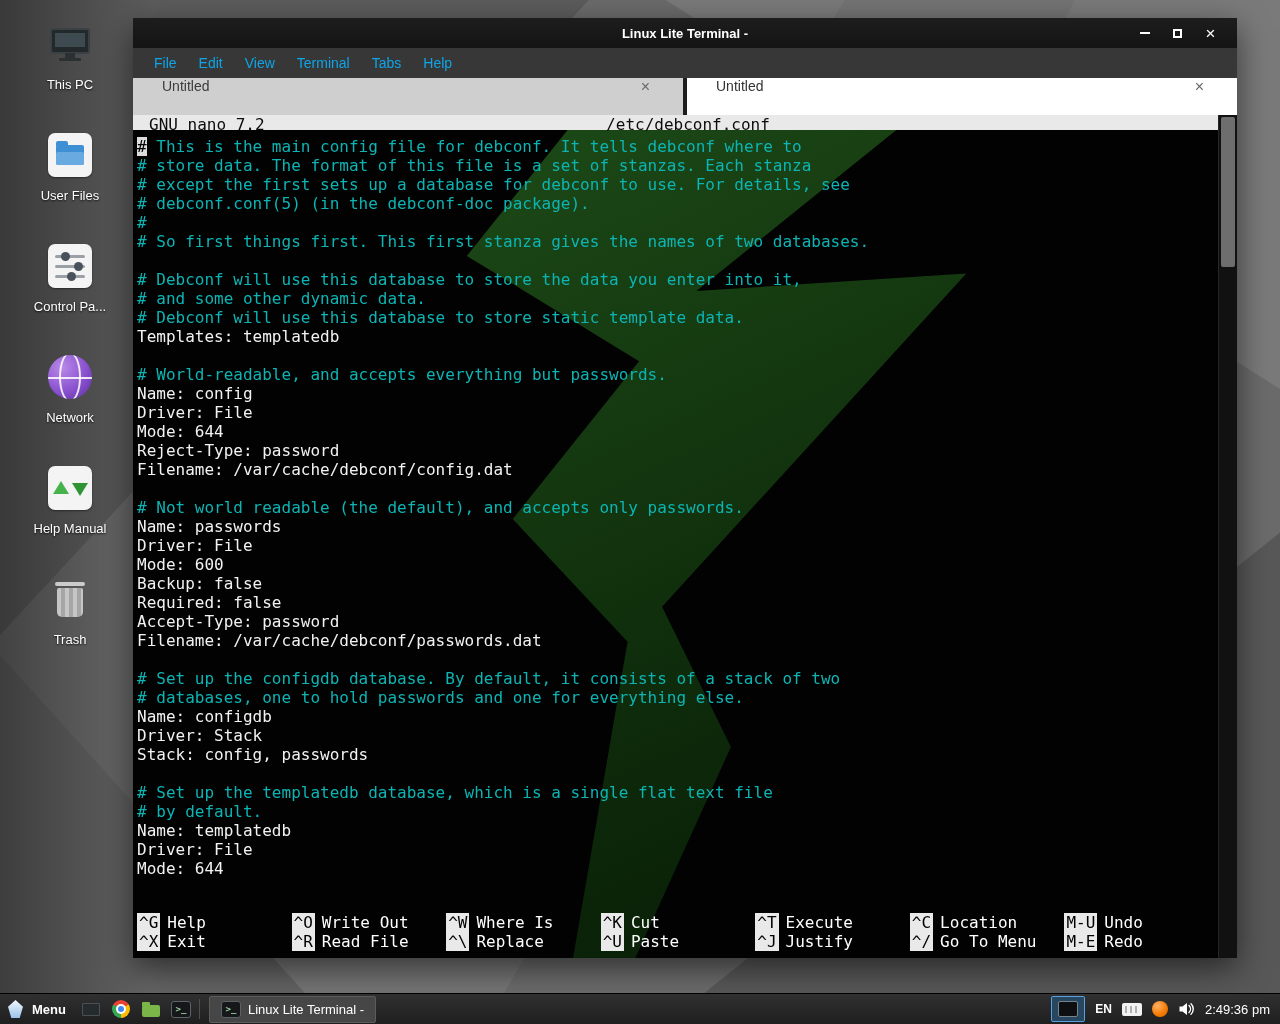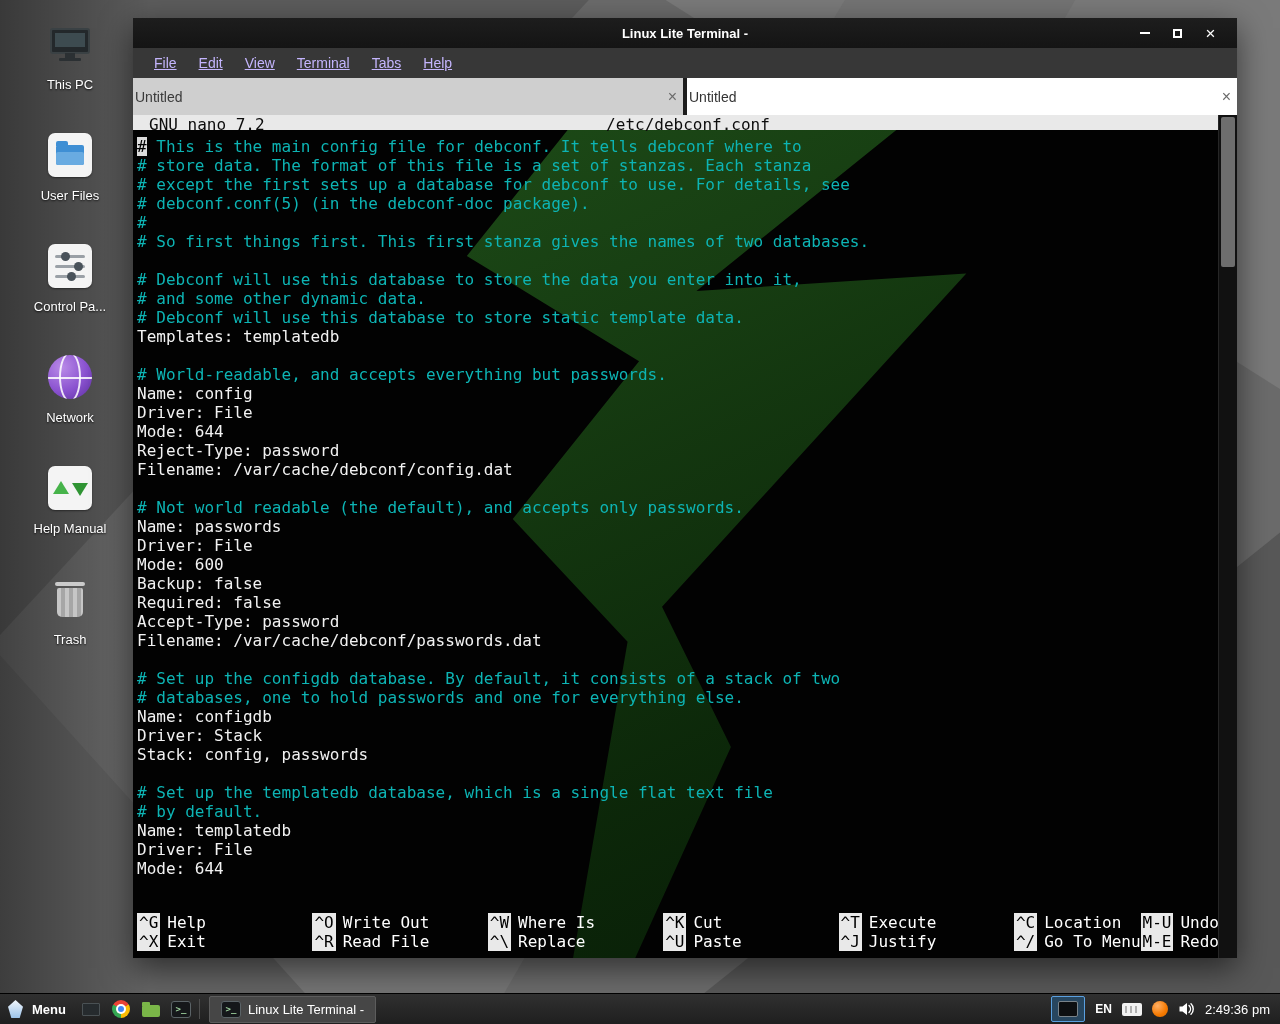--- a/index.html
+++ b/index.html
@@ -55,42 +55,42 @@
   .window{position:absolute;left:133px;top:18px;width:1104px;height:940px;display:flex;flex-direction:column;
           background:#000;box-shadow:0 10px 30px rgba(0,0,0,.55);}
   .titlebar{height:30px;background:linear-gradient(#1d1d1d,#141414);display:flex;align-items:center;position:relative;flex:0 0 auto;}
   .wtitle{position:absolute;left:0;right:0;text-align:center;color:#fff;font-size:13px;font-weight:bold;}
   .wbtns{margin-left:auto;display:flex;align-items:center;height:100%;padding-right:10px;position:relative;}
   .wbtn{width:33px;height:100%;display:grid;place-items:center;color:#fff;cursor:default;}
   .wmin{width:10px;height:2px;background:#fff;}
   .wmax{width:9px;height:9px;border:2px solid #fff;box-sizing:border-box;}
   .wclose{font-size:17px;line-height:1;}
   .menubar{height:30px;background:#373737;display:flex;align-items:center;padding-left:10px;flex:0 0 auto;}
-  .mitem{color:#c4b5fd;font-size:14px;padding:0 11px;height:100%;display:flex;align-items:center;text-decoration:underline;}
+  .mitem{color:#0ea5e9;font-size:14px;padding:0 11px;height:100%;display:flex;align-items:center;}
   .tabbar{height:37px;background:#1d1d1d;display:flex;gap:4px;flex:0 0 auto;}
-  .tab{flex:1;display:flex;align-items:center;background:#cfcfcf;color:#3a3a3a;font-size:14px;padding:0 2px;}
+  .tab{flex:1;display:flex;align-items:flex-start;background:#cfcfcf;color:#3a3a3a;font-size:14px;padding:0 29px;}
   .tab.active{background:#ffffff;color:#333;}
   .tab .tname{flex:1;text-align:left;}
   .tab .tclose{color:#6a6a6a;font-size:16px;padding:0 4px;}
 
   
   .terminal{flex:1;position:relative;background:#020202;overflow:hidden;
             font-family:"DejaVu Sans Mono","Liberation Mono",monospace;font-size:16px;}
   .wm1{position:absolute;left:24%;top:-2%;width:52%;height:104%;opacity:.92;z-index:0;
        background:linear-gradient(155deg,#20531a 0%,#173f12 35%,#0d2b0a 70%,#081e07 100%);
        clip-path:polygon(34% 0,88% 3%,52% 22%,99% 20%,46% 58%,58% 74%,40% 100%,30% 100%,40% 62%,20% 48%,42% 30%,12% 18%);}
   .nano-header{position:absolute;top:0;left:0;right:18px;height:15px;background:#e9e9e9;color:#0c0c0c;z-index:2;}
   .nh-title{position:absolute;left:16px;line-height:20px;}
   .nh-file{position:absolute;left:50%;transform:translateX(-50%);line-height:20px;margin-left:12px;}
   .tlines{position:absolute;top:22px;left:4px;right:18px;z-index:1;}
   .tl{height:19px;line-height:19px;white-space:pre;color:#f2f2f2;}
   .tl.c{color:#0db4b4;}
   .cur{background:#dcdcdc;color:#000;}
   .shorts{position:absolute;left:4px;right:18px;bottom:7px;display:grid;z-index:1;
-          grid-template-columns:repeat(5,1fr);grid-template-rows:19px 19px;grid-auto-flow:column;}
+          grid-template-columns:repeat(7,1fr);grid-template-rows:19px 19px;grid-auto-flow:column;}
   .sc{white-space:nowrap;line-height:19px;}
   .sc .key{background:#e9e9e9;color:#000;padding:0 2px;margin-right:7px;}
   .sc .sl{color:#fff;}
   .scroll{position:absolute;top:0;bottom:0;right:0;width:18px;background:#111;border-left:1px solid #262626;z-index:2;}
   .thumb{position:absolute;top:2px;left:2px;right:2px;height:150px;background:#6e6e6e;border-radius:2px;}
 
   
   .taskbar{position:absolute;left:0;bottom:0;width:1280px;height:31px;display:flex;align-items:center;
            background:linear-gradient(#303030,#1f1f1f);border-top:1px solid #000;box-sizing:border-box;}
   .menu-btn{display:flex;align-items:center;gap:9px;height:100%;padding:0 12px 0 8px;}

